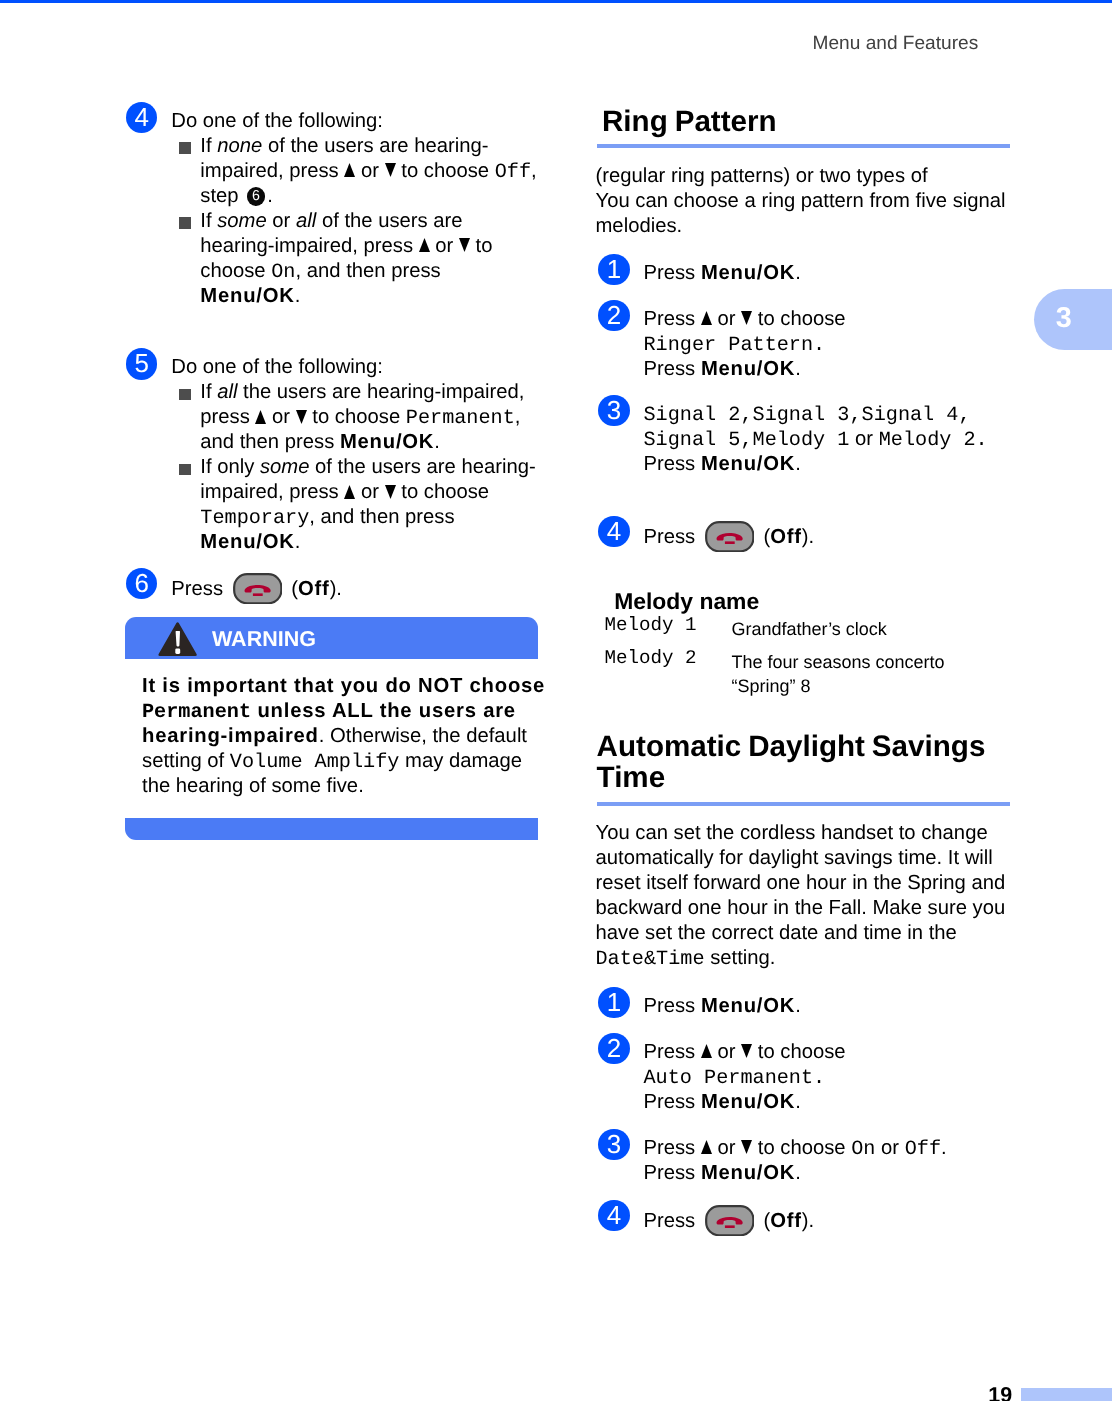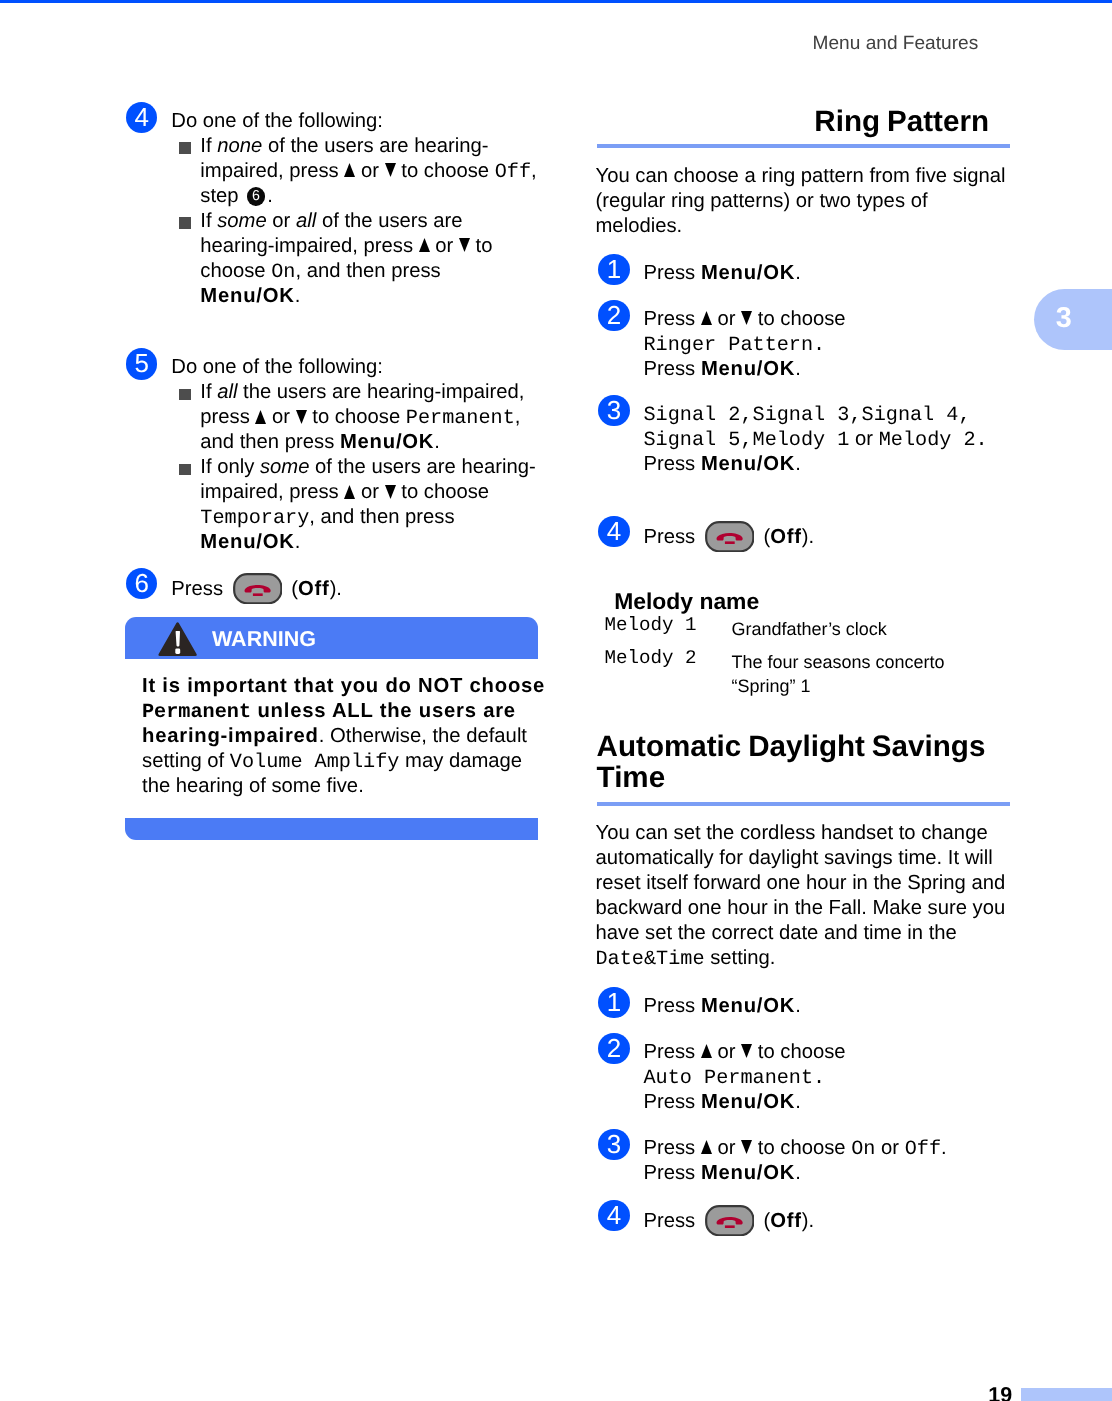--- a/index.html
+++ b/index.html
@@ -159,27 +159,27 @@
       <div class="warnbody" style="left:142px;top:674px;width:383px">
         <div class="wl"><b>It is important that you do NOT choose</b></div>
         <div class="wl"><span class="mono bold">Permanent</span><b> unless ALL the users are</b></div>
         <div class="wl"><b>hearing-impaired</b>. Otherwise, the default</div>
         <div class="wl">setting of <span class="mono">Volume Amplify</span> may damage</div>
         <div class="wl">the hearing of some five.</div>
       </div>
       <div class="warnfoot" style="left:125px;top:818px;width:413px;height:22px"></div>
     </div>
   <div id="colR">
-      <h1 class="sect" style="left:576px;top:106.3px;width:413px;text-align:right;">
+      <h1 class="sect" style="left:602px;top:106.3px;width:413px;">
         <span class="hl">Ring Pattern</span>
       </h1>
       <div class="rule" style="left:596.6px;top:144.4px;width:413px"></div>
       <p class="para" style="left:595.5px;top:164px;width:413px;">
+        <span class="pl">(regular ring patterns) or two types of</span>
         <span class="pl">You can choose a ring pattern from five signal</span>
-        <span class="pl">(regular ring patterns) or two types of</span>
         <span class="pl">melodies.</span>
       </p>
       <div class="step" style="left:598.2px;top:253.8px;width:412px;">
         <div class="stepnum">1</div>
         <div class="stepbody" style="width:365px">
           <div class="t">Press <b>Menu/OK</b>.</div>
         </div>
       </div>
       <div class="step" style="left:598.2px;top:299.8px;width:412px;">
         <div class="stepnum">2</div>
@@ -217,21 +217,21 @@
           <tr class="r1">
             <td class="mname"><span class="mono">Melody 1</span></td>
             <td class="mdesc t">
               <div class="ml">Grandfather’s clock</div>
             </td>
           </tr>
           <tr class="r2">
             <td class="mname"><span class="mono">Melody 2</span></td>
             <td class="mdesc t">
               <div class="ml">The four seasons concerto</div>
-              <div class="ml">“Spring” 1</div>
+              <div class="ml">“Spring” 8</div>
             </td>
           </tr>
         </tbody>
       </table>
       <h1 class="sect" style="left:596.6px;top:731.3px;width:413px;">
         <span class="hl">Automatic Daylight Savings</span>
         <span class="hl">Time</span>
       </h1>
       <div class="rule" style="left:596.6px;top:802.3px;width:413px"></div>
       <p class="para" style="left:595.5px;top:821px;width:413px;">

